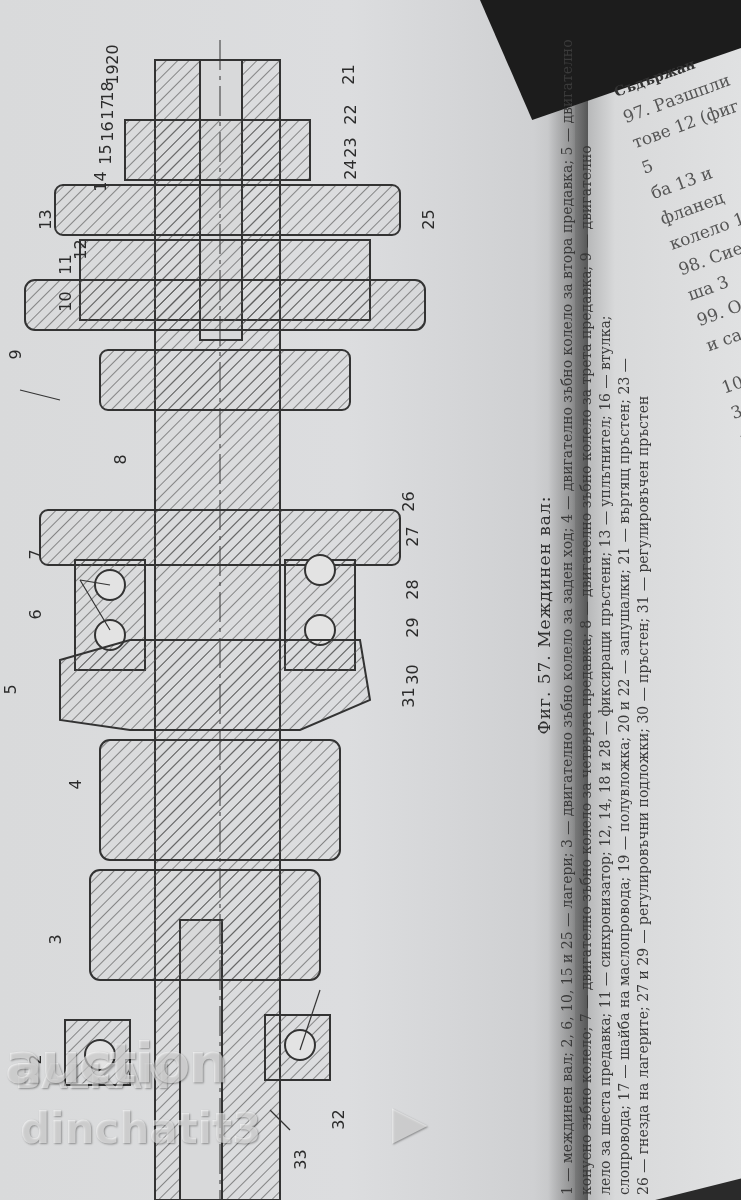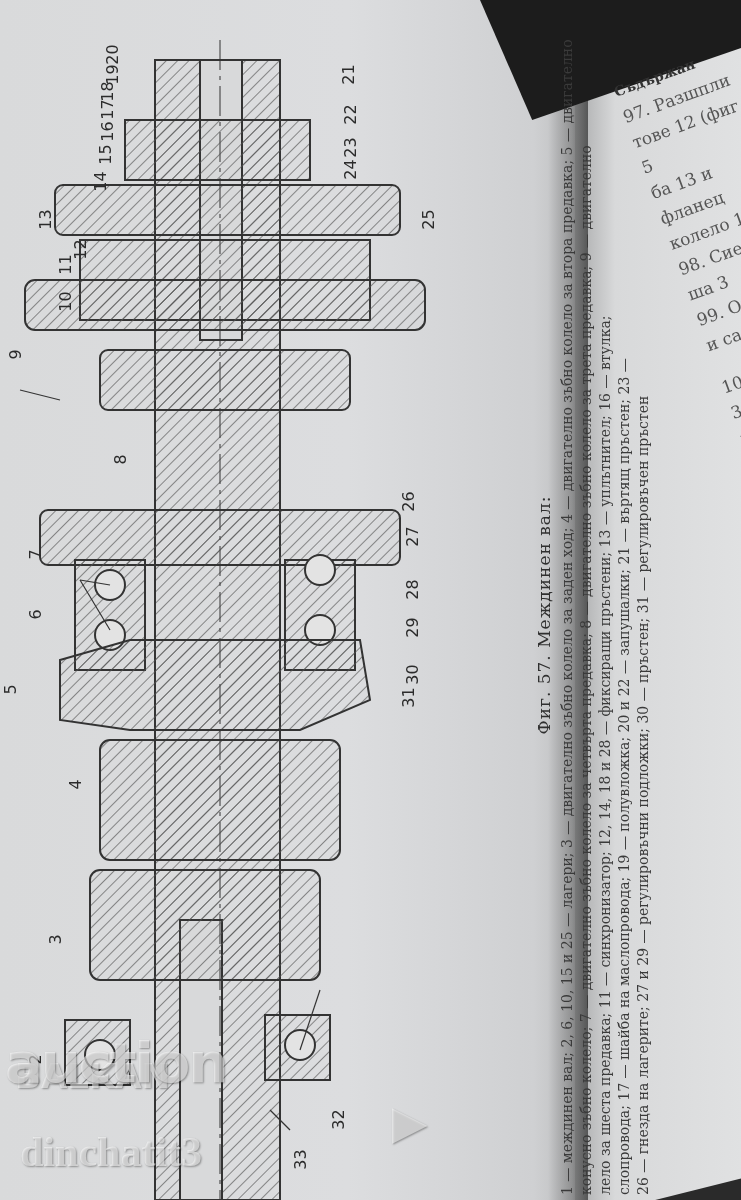--- a/index.html
+++ b/index.html
@@ -131,14 +131,14 @@
   <div>и салник 14</div>
   <div style="height:18px"></div>
   <div>100. Отпр</div>
   <div>3 и се сне</div>
   <div>накрайника</div>
 
 </div>
 
 <div class="wm" style="left:15px;top:1056px;font-size:34px;">BALKAN</div>
 <div class="wm" style="left:5px;top:1030px;font-size:56px;letter-spacing:-2px;">auction</div>
-<div class="wm" style="left:20px;top:1128px;font-size:42px;font-family:Liberation Serif, serif;">dinchatit3</div>
+<div class="wm" style="left:20px;top:1104px;font-size:42px;">dinchatit3</div>
 <div class="wm" style="left:392px;top:1095px;font-size:46px;">▶</div>
 
 </body></html>

